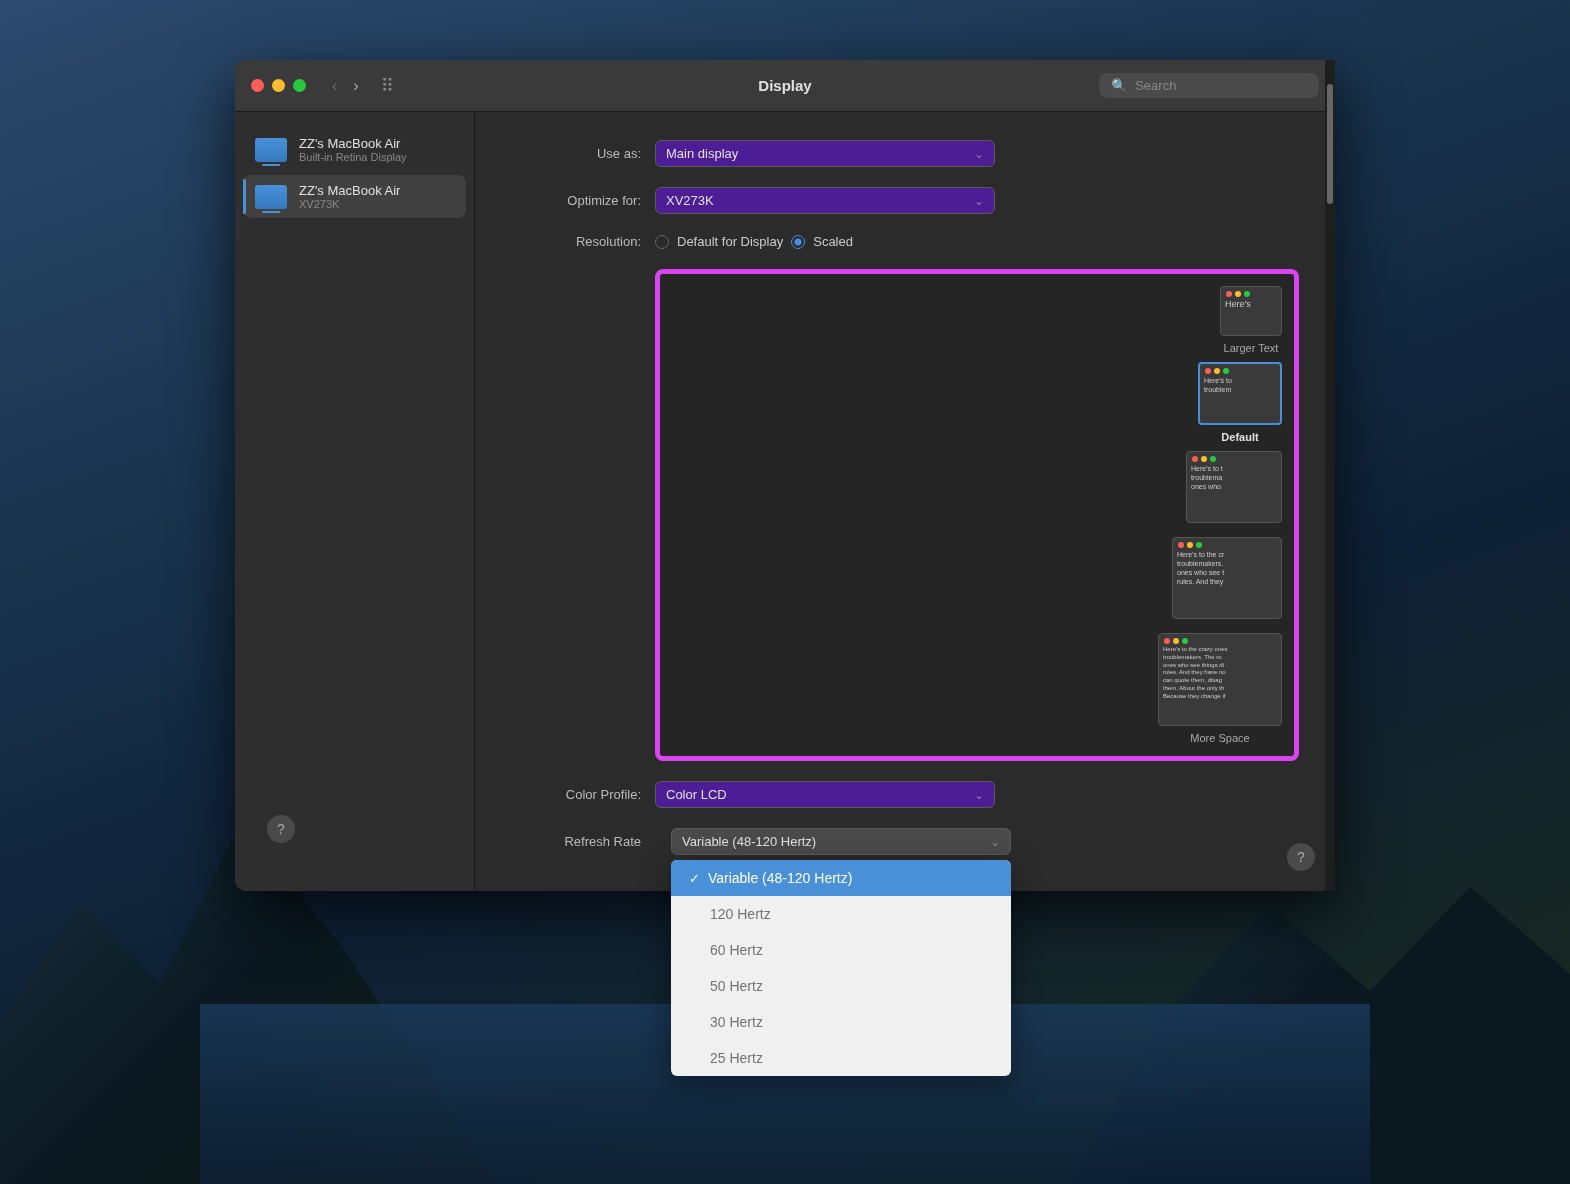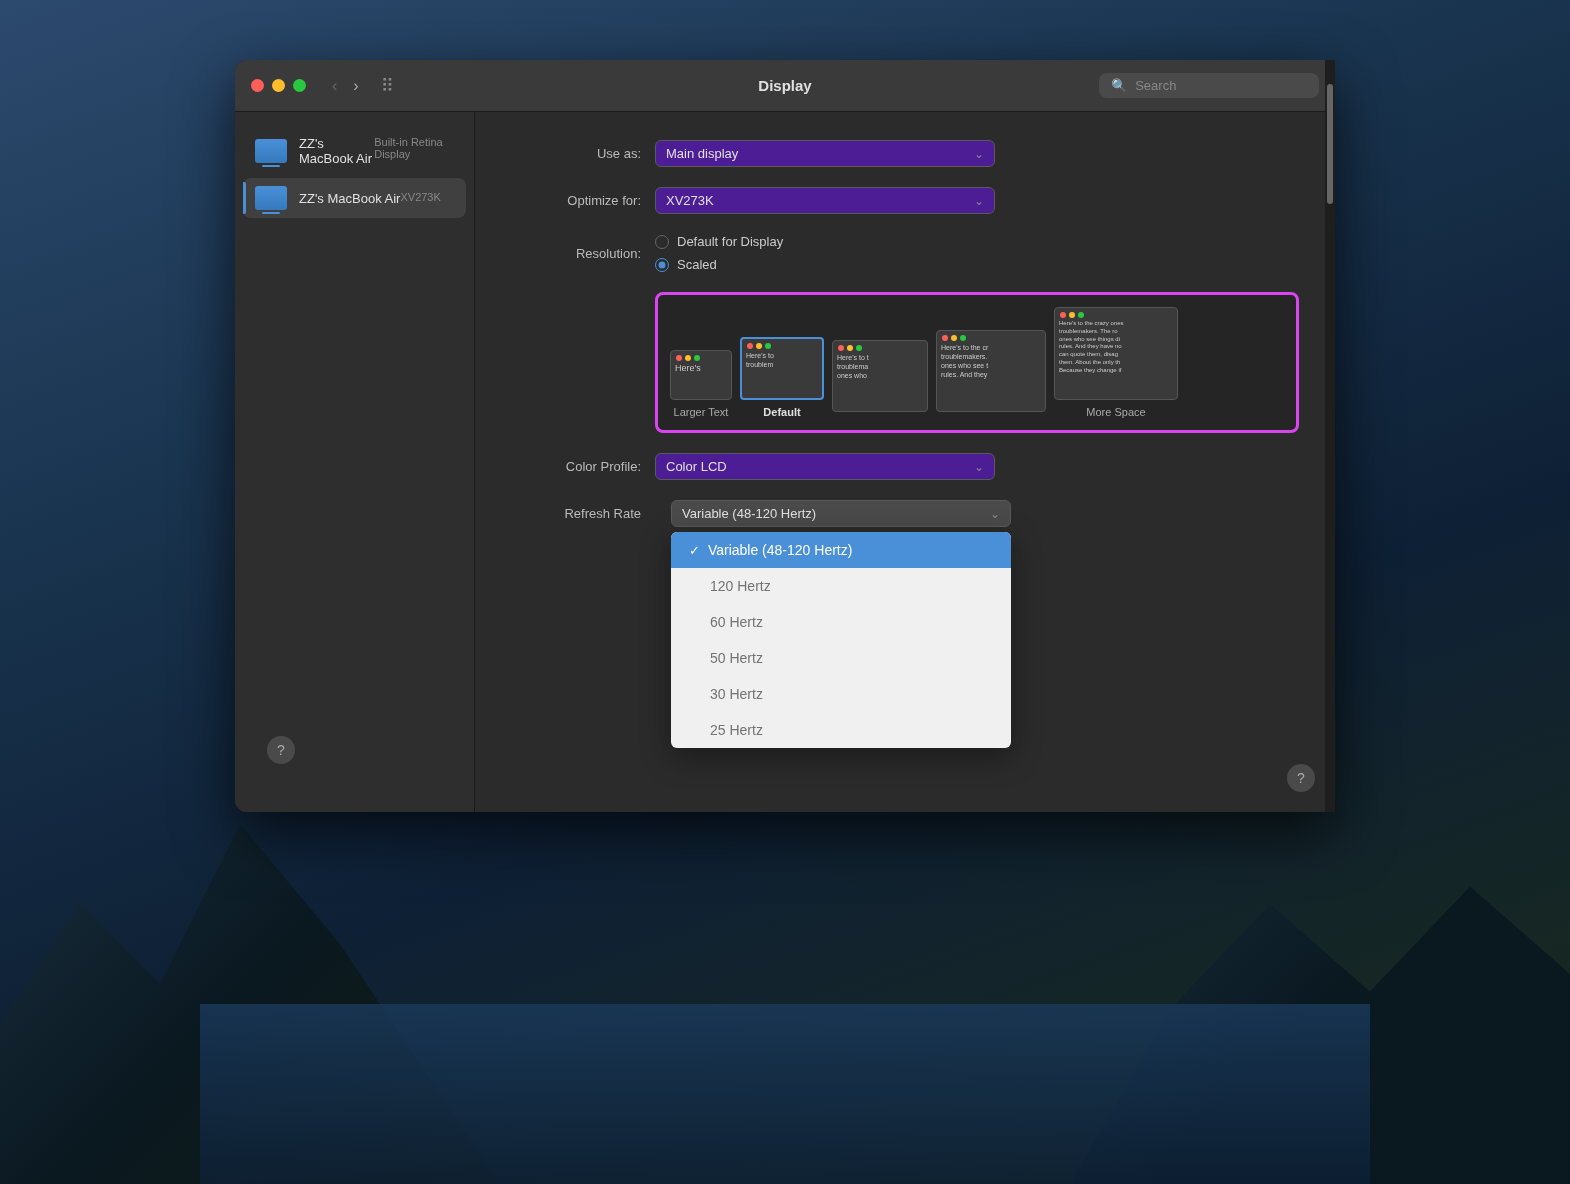--- a/index.html
+++ b/index.html
@@ -188,21 +188,21 @@
       left: 50%;
       transform: translateX(-50%);
       width: 18px;
       height: 2px;
       background: #4a90d9;
       border-radius: 1px;
     }
 
     .sidebar-item-text {
       display: flex;
-      flex-direction: row;
+      flex-direction: column;
     }
 
     .sidebar-item-name {
       color: #e0e0e0;
       font-size: 13px;
       font-weight: 500;
     }
 
     .sidebar-item-sub {
       color: #888;
@@ -278,21 +278,21 @@
     }
 
     .dropdown-arrow {
       color: #888;
       font-size: 12px;
     }
 
     
     .radio-group {
       display: flex;
-      flex-direction: column;
+      flex-direction: row;
       gap: 8px;
     }
 
     .radio-option {
       display: flex;
       align-items: center;
       gap: 8px;
       cursor: pointer;
     }
 
@@ -329,23 +329,24 @@
     }
 
     
     .resolution-grid {
       display: flex;
       gap: 8px;
       align-items: flex-end;
       padding: 12px;
       background: #252525;
       border-radius: 8px;
-      border: 3px solid #d946ef;
+      border: 5px solid #d946ef;
       margin-left: 144px;
       margin-bottom: 20px;
+      flex-direction: column;
     }
 
     .res-thumb {
       display: flex;
       flex-direction: column;
       align-items: center;
       gap: 6px;
       cursor: pointer;
     }
 

